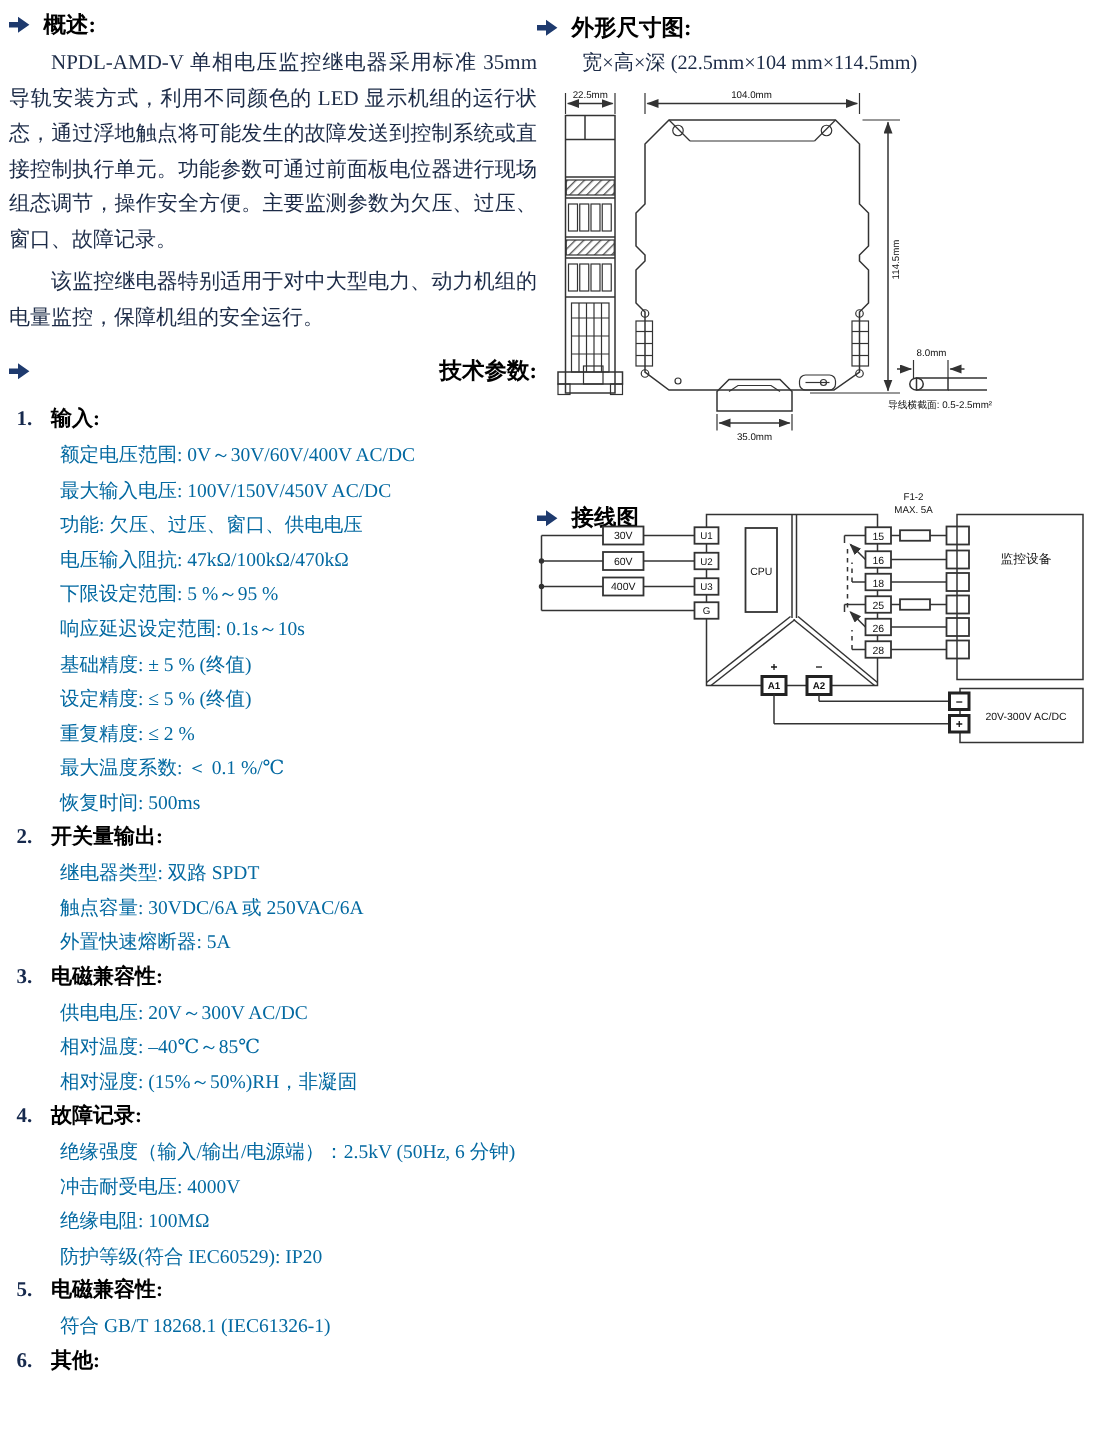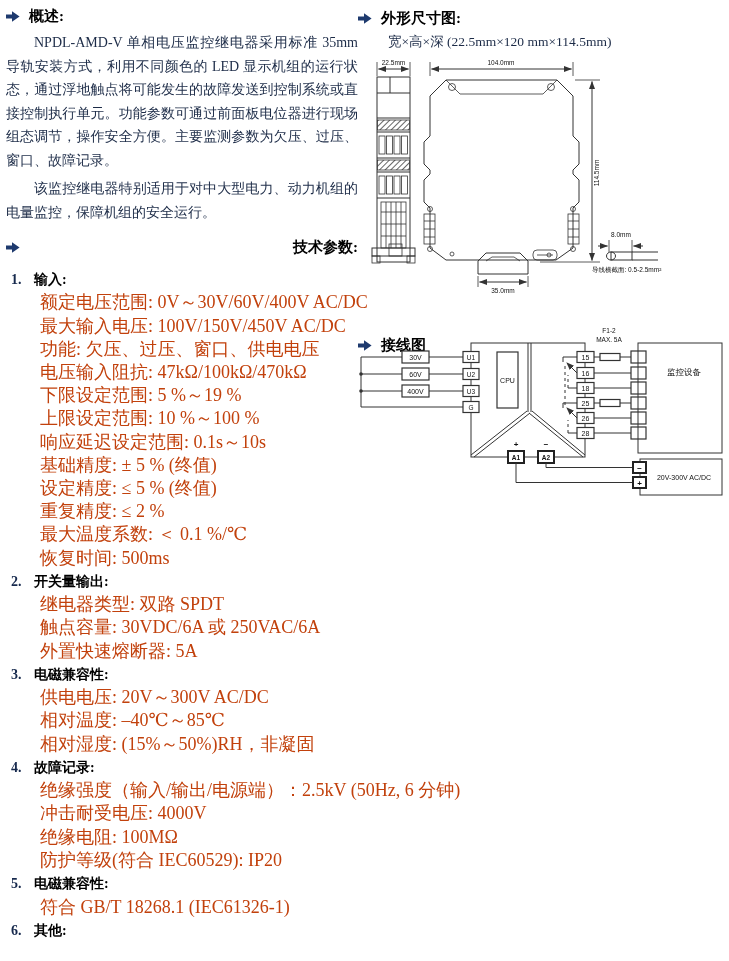--- a/index.html
+++ b/index.html
@@ -12,21 +12,21 @@
   .sec-header{display:flex;align-items:center;gap:9px;font-weight:bold;
               font-size:15px;color:#000;height:20px;}
   .arrow-icon{display:inline-flex;width:14px;height:11px;flex:0 0 14px;}
   .arrow-icon svg{display:block;}
   .para{margin:5px 0 0 0;font-size:14px;line-height:23.5px;
         text-align:justify;text-indent:2em;color:#1c2b47;}
   .tech-header{margin-top:13px;justify-content:space-between;}
   .tsec{margin:0;}
   .tsec-title{display:flex;font-weight:bold;font-size:14px;line-height:23.4px;color:#000;}
   .tsec-num{width:23px;padding-left:5px;color:#16294d;flex:0 0 23px;}
-  .spec{padding-left:34px;font-size:18px;line-height:23.2px;color:#c2410c;
+  .spec{padding-left:34px;font-size:13px;line-height:23.2px;color:#0369a1;
         white-space:nowrap;}
 
   
   .hdr-dim{position:absolute;left:358px;top:8px;}
   .dim-sub{position:absolute;left:388px;top:33px;font-size:13.5px;color:#1c2b47;}
   .dimfig{position:absolute;left:362px;top:52px;}
   .hdr-wiring{position:absolute;left:358px;top:293px;margin-top:42px;}
   .wirefig{position:absolute;left:355px;top:318px;}
 
   svg .ln{stroke:#333;stroke-width:1;fill:none;}
@@ -70,22 +70,21 @@
 
     <div class="tsec" style="margin-top:11px;">
       <div class="tsec-title">
         <span class="tsec-num">1.</span>
         <span>输入:</span>
       </div>
       <div class="spec">额定电压范围: 0V～30V/60V/400V AC/DC</div>
       <div class="spec">最大输入电压: 100V/150V/450V AC/DC</div>
       <div class="spec">功能: 欠压、过压、窗口、供电电压</div>
       <div class="spec">电压输入阻抗: 47kΩ/100kΩ/470kΩ</div>
-      <div class="spec">下限设定范围: 5 %～19 %</div>
-      <div class="spec">上限设定范围: 10 %～100 %</div>
+      <div class="spec">下限设定范围: 5 %～95 %</div>
       <div class="spec">响应延迟设定范围: 0.1s～10s</div>
       <div class="spec">基础精度: ± 5 % (终值)</div>
       <div class="spec">设定精度: ≤ 5 % (终值)</div>
       <div class="spec">重复精度: ≤ 2 %</div>
       <div class="spec">最大温度系数: ＜ 0.1 %/℃</div>
       <div class="spec">恢复时间: 500ms</div>
     </div>
 
     <div class="tsec">
       <div class="tsec-title">
@@ -136,21 +135,21 @@
   </div>
 
   <div class="sec-header hdr-dim">
     <span class="arrow-icon">
       <svg width="14" height="11" viewBox="0 0 14 11">
           <path d="M0,3.6 h6 v-3.4 l7.6,5.3 -7.6,5.3 v-3.4 h-6 z" fill="#1e3a6e"></path>
         </svg>
     </span>
     <span>外形尺寸图:</span>
   </div>
-  <div class="dim-sub">宽×高×深 (22.5mm×120 mm×114.5mm)</div>
+  <div class="dim-sub">宽×高×深 (22.5mm×104 mm×114.5mm)</div>
 
   <svg class="dimfig" width="367" height="248" viewBox="362 52 367 248">
     <defs>
       <marker id="arr" markerWidth="9" markerHeight="8" refX="7.5" refY="3" orient="auto-start-reverse">
         <path d="M0,0 L8,3 L0,6 z" fill="#333"></path>
       </marker>
       <pattern id="hatch" width="4" height="4" patternUnits="userSpaceOnUse" patternTransform="rotate(45)">
         <rect width="4" height="4" fill="#fff"></rect>
         <line x1="0" y1="0" x2="0" y2="4" stroke="#555" stroke-width="1.8"></line>
       </pattern>

